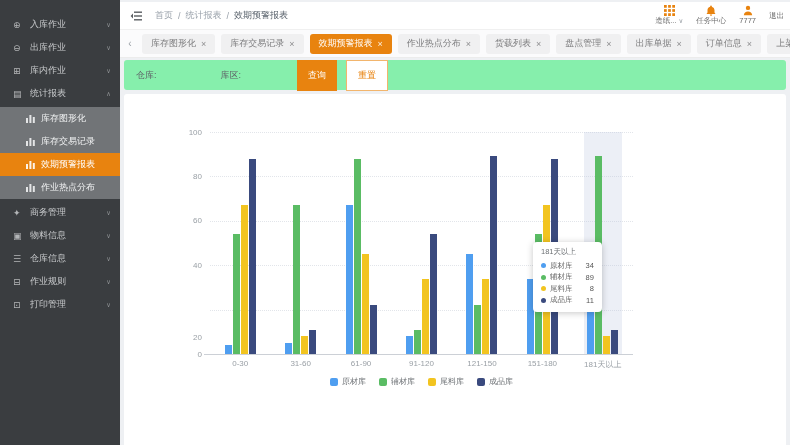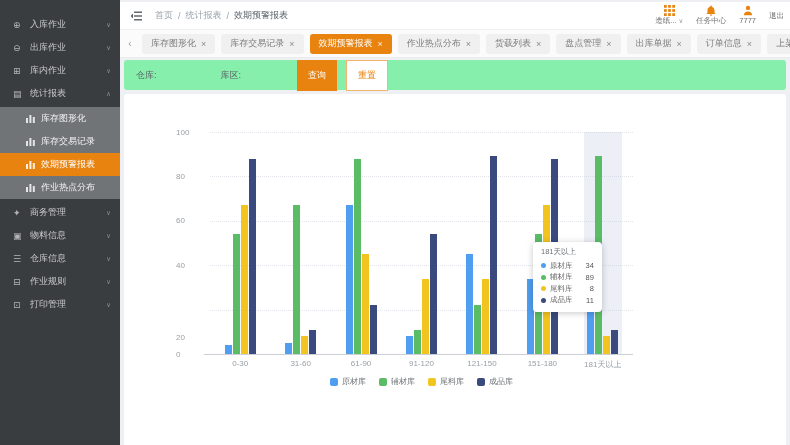--- a/index.html
+++ b/index.html
@@ -53,21 +53,21 @@
   .pill-input::placeholder{color:#bfc4cc}
   .btn{height:31px;border-radius:0;padding:0 11px;font-size:9px;display:flex;align-items:center;cursor:pointer;border:none}
   .btn.primary{background:#e8830f;color:#fff;margin-left:56px}
   .btn.ghost{background:#fff;border:1px solid #f2b56d;color:#e8830f;margin-left:9px}
 
   .chart-card{position:absolute;left:4px;right:4px;top:36px;height:420px;background:#fff;border-radius:3px}
   .chart{position:absolute;inset:0}
   .gline{position:absolute;border-top:1px dotted #e2e5ea}
   .axis-x{position:absolute;border-top:1px solid #ccd0d6}
   .ylab,.xlab{position:absolute;font-size:8px;color:#9aa0a6}
-  .ylab{}
+  .ylab{text-align:right}
   .xlab{text-align:center}
   .bar{position:absolute}
   .band{position:absolute;background:rgba(186,198,222,.28)}
   .legend{position:absolute;display:flex;justify-content:center;gap:13px}
   .leg-item{display:flex;align-items:center;gap:4px;font-size:8px;color:#6d7175;cursor:pointer}
   .leg-item .sw{width:8px;height:8px;border-radius:2px}
   .tip{position:absolute;background:#fff;border-radius:4px;box-shadow:0 1px 7px rgba(0,0,0,.22);padding:5px 8px 6px;font-size:7.5px;color:#666;z-index:5;min-width:54px}
   .tip .tt{margin-bottom:3px;color:#6b6f73}
   .tip-row{display:flex;align-items:center;gap:4px;height:11.5px}
   .tip-row .dot{width:5px;height:5px;border-radius:50%;flex:none}

